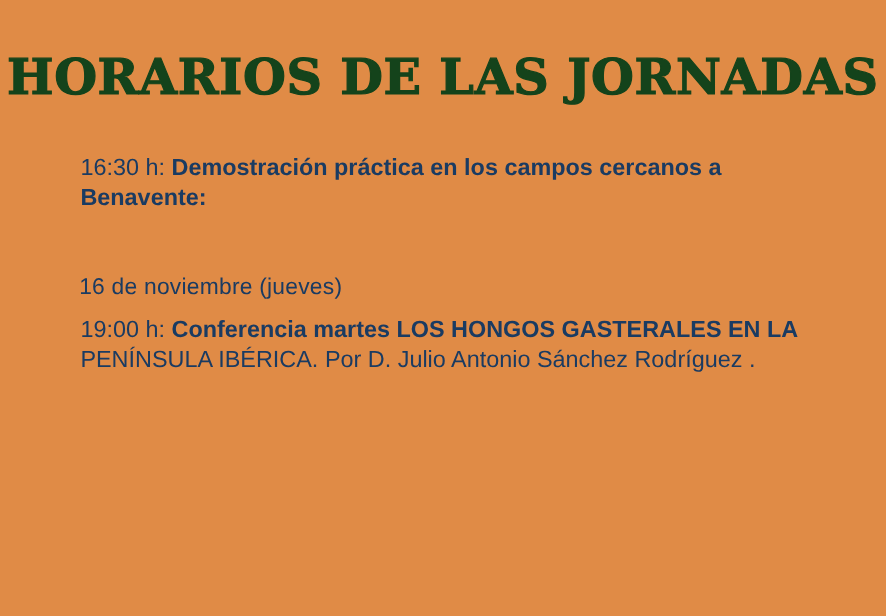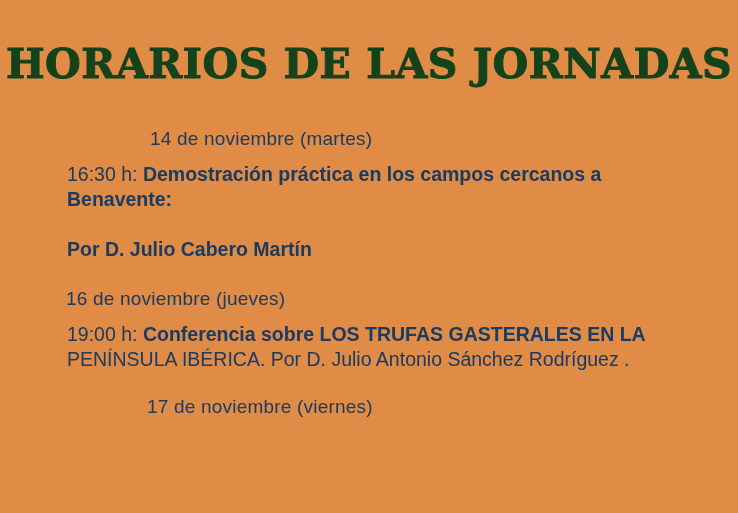--- a/index.html
+++ b/index.html
@@ -77,42 +77,39 @@
 </head>
 <body style="background: rgb(224, 139, 70);">
 
 <div class="poster">
 
   <div class="title" style="color: rgb(20, 67, 27); -webkit-text-stroke: 1px rgb(20, 67, 27);">HORARIOS DE LAS JORNADAS</div>
 
   <div class="content">
 
     <div class="day-block">
-      <div class="day-head" style="color: rgb(26, 59, 98);">14 de noviembre (martes)</div>
       <div class="entry" style="color: rgb(26, 59, 98);">
         <span class="time">16:30 h:</span>
         <span class="body">Demostración práctica en los campos cercanos a Benavente:</span><br>
         <br>
-        <span class="body">Por D. Julio Cabero Martín</span>
       </div>
     </div>
 
     <div class="spacer-1"></div>
 
     <div class="day-block">
       <div class="day-head day-head-2" style="color: rgb(26, 59, 98);">16 de noviembre (jueves)</div>
       <div class="entry" style="color: rgb(26, 59, 98);">
         <span class="time">19:00 h:</span>
-        <span class="body">Conferencia sobre LOS TRUFAS GASTERALES EN LA</span><br>
+        <span class="body">Conferencia martes LOS HONGOS GASTERALES EN LA</span><br>
         <span class="plain">PENÍNSULA IBÉRICA. Por D. Julio Antonio Sánchez Rodríguez .</span>
       </div>
     </div>
 
     <div class="spacer-2"></div>
 
     <div class="day-block">
-      <div class="day-head day-head-3" style="color: rgb(26, 59, 98);">17 de noviembre (viernes)</div>
       <div class="spacer-3"></div>
 
     </div>
 
   </div>
 </div>
 
 </body></html>

